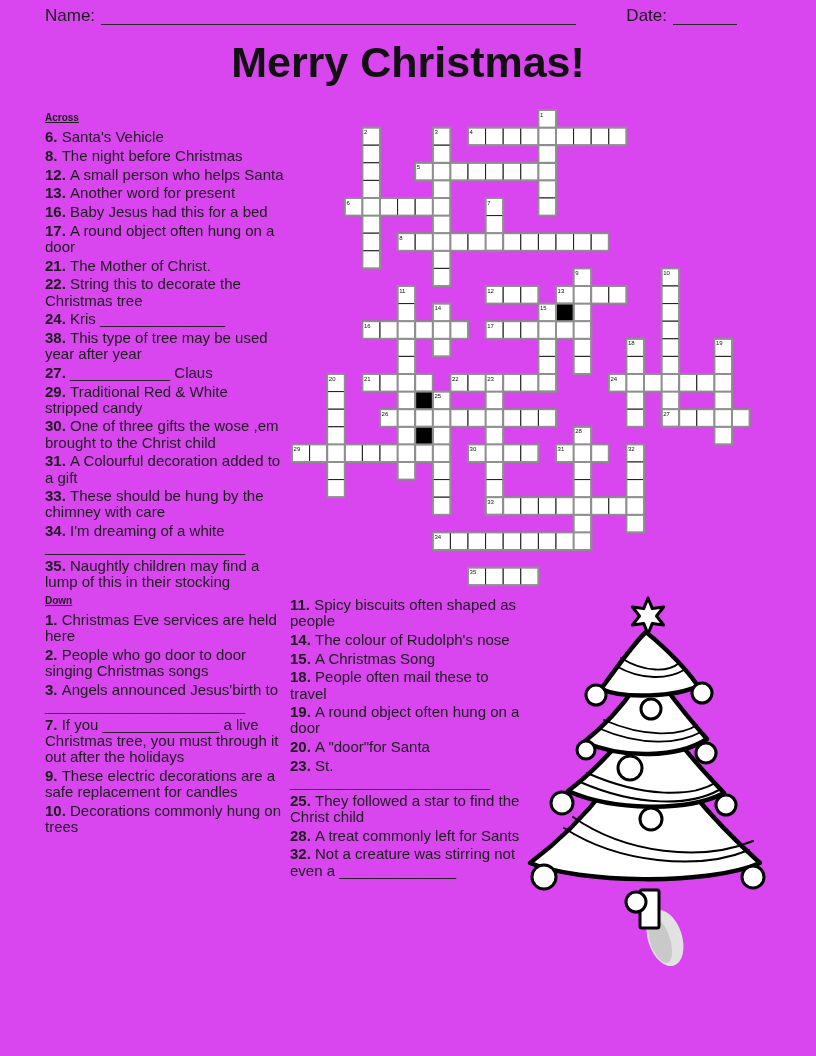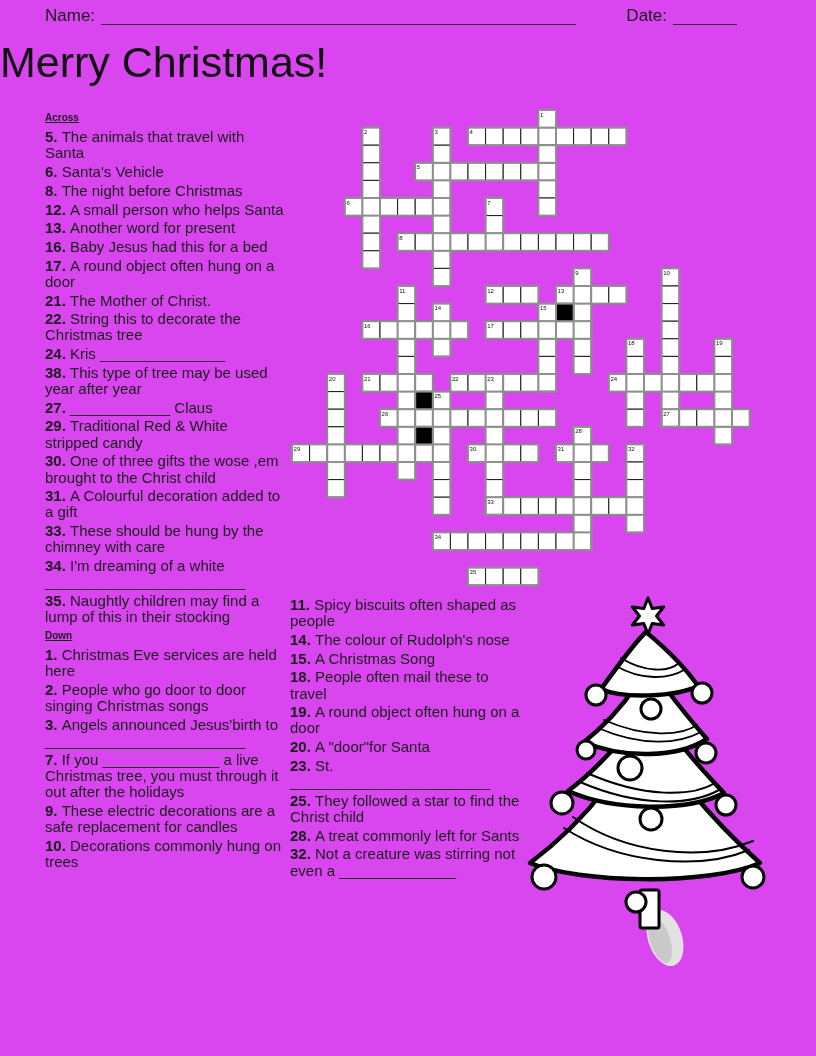--- a/index.html
+++ b/index.html
@@ -6,22 +6,22 @@
   .page{position:relative;width:816px;height:1056px;background:#d946ef;overflow:hidden;
         font-family:"Liberation Sans","DejaVu Sans",sans-serif;color:#1a1a1a;}
   
   .header-row{position:absolute;left:45px;top:6px;width:692px;display:flex;align-items:flex-end;}
   .hdr-label{font-size:17px;color:#1a1a1a;white-space:nowrap;line-height:20px;}
   .blank-line{border-bottom:1.6px solid #2a2a2a;height:18px;}
   .name-line{flex:1 1 auto;margin:0 0 1px 6px;}
   .date-label{margin-left:50px;}
   .date-line{width:64px;margin:0 0 1px 6px;}
   
-  .title{position:absolute;left:0;top:38px;width:100%;
-         font-size:43px;font-weight:400;letter-spacing:0px;color:#111;}
+  .title{position:absolute;left:0;top:38px;width:100%;text-align:center;
+         font-size:43px;font-weight:700;letter-spacing:0px;color:#111;}
   
   .clue-col{position:absolute;font-size:15px;line-height:16.2px;color:#1c1c1c;}
   #left-col{left:45px;top:110px;width:240px;}
   #mid-col{left:290px;top:597px;width:230px;}
   .clue-header{font-weight:700;text-decoration:underline;font-size:10px;margin:0 0 3px 0;}
   .clue{margin:0 0 2.5px 0;}
   .clue b{font-weight:700;}
   .clue span{white-space:pre-line;}
   
   #grid-svg{position:absolute;left:290px;top:108px;}
@@ -37,21 +37,20 @@
     <span class="blank-line name-line"></span>
     <span class="hdr-label date-label">Date:</span>
     <span class="blank-line date-line"></span>
   </div>
 
   <div class="title">Merry Christmas!</div>
 
   <div class="clue-col" id="left-col">
     <div class="clue-header">Across</div>
     <div id="across-list">
-        <div class="clue"><b>5. </b><span>The animals that travel with Santa</span></div>
         <div class="clue"><b>6. </b><span>Santa's Vehicle</span></div>
         <div class="clue"><b>8. </b><span>The night before Christmas</span></div>
         <div class="clue"><b>12. </b><span>A small person who helps Santa</span></div>
         <div class="clue"><b>13. </b><span>Another word for present</span></div>
         <div class="clue"><b>16. </b><span>Baby Jesus had this for a bed</span></div>
         <div class="clue"><b>17. </b><span>A round object often hung on a door</span></div>
         <div class="clue"><b>21. </b><span>The Mother of Christ.</span></div>
         <div class="clue"><b>22. </b><span>String this to decorate the Christmas tree</span></div>
         <div class="clue"><b>24. </b><span>Kris _______________</span></div>
         <div class="clue"><b>38. </b><span>This type of tree may be used year after year</span></div>

